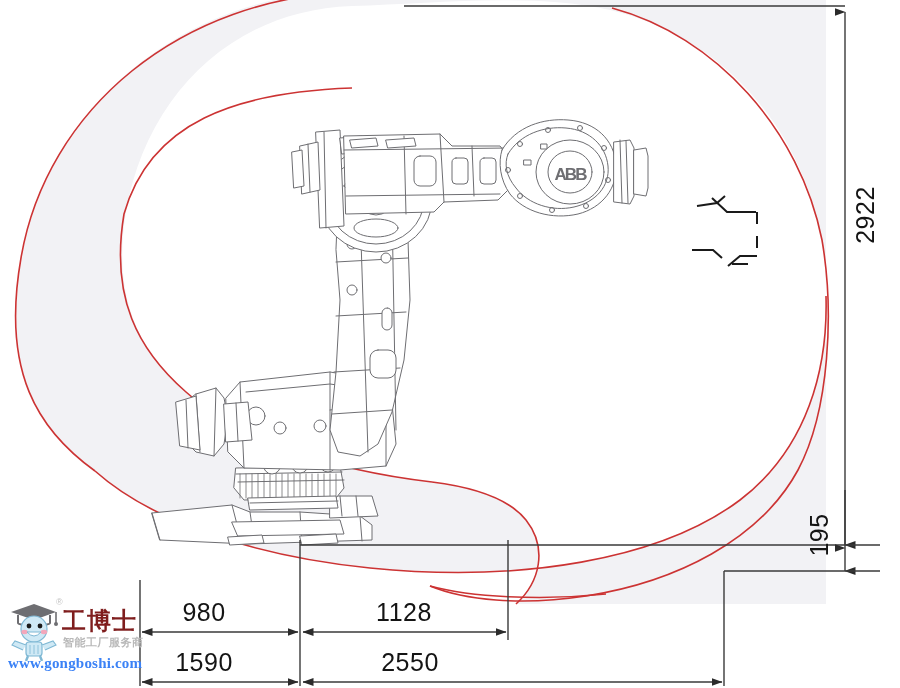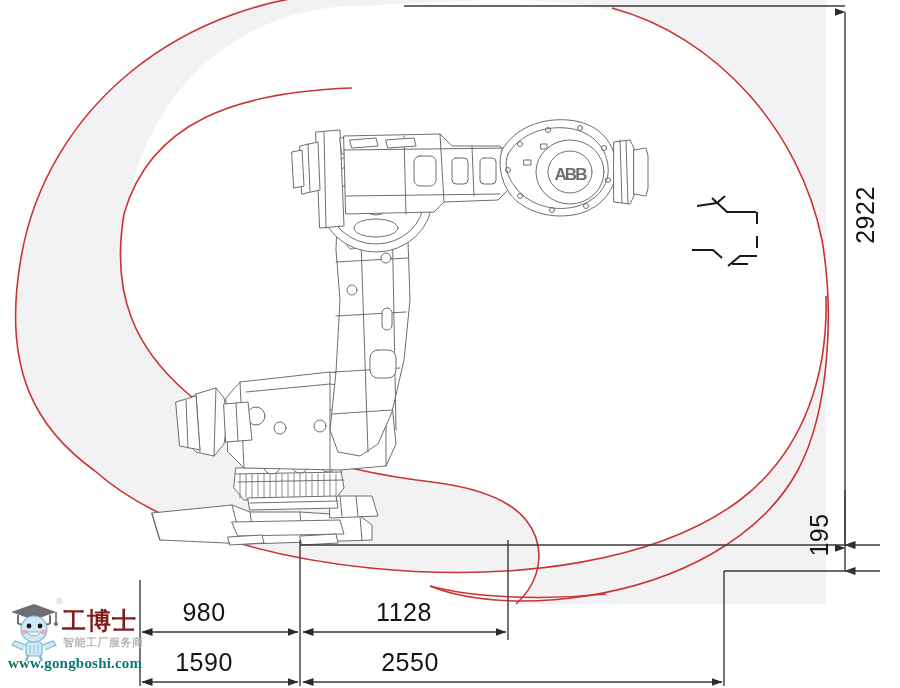--- a/index.html
+++ b/index.html
@@ -31,21 +31,21 @@
   }
   #wm-sub{
     position:absolute;left:57px;top:38px;
     font-family:"DejaVu Sans","Liberation Sans",sans-serif;
     font-size:11px;font-weight:700;color:#b9b9b9;letter-spacing:0.5px;
     white-space:nowrap;
   }
   #wm-url{
     position:absolute;left:2px;top:58px;
     font-family:"Liberation Serif","DejaVu Serif",serif;
-    font-size:15px;font-weight:700;color:#0f766e;letter-spacing:0.2px;
+    font-size:15px;font-weight:700;color:#3b82f6;letter-spacing:0.2px;
     white-space:nowrap;
   }
   #wm-reg{
     position:absolute;left:50px;top:0px;
     font-size:9px;color:#c4c4c4;
   }
 </style>
 </head>
 <body>
 

